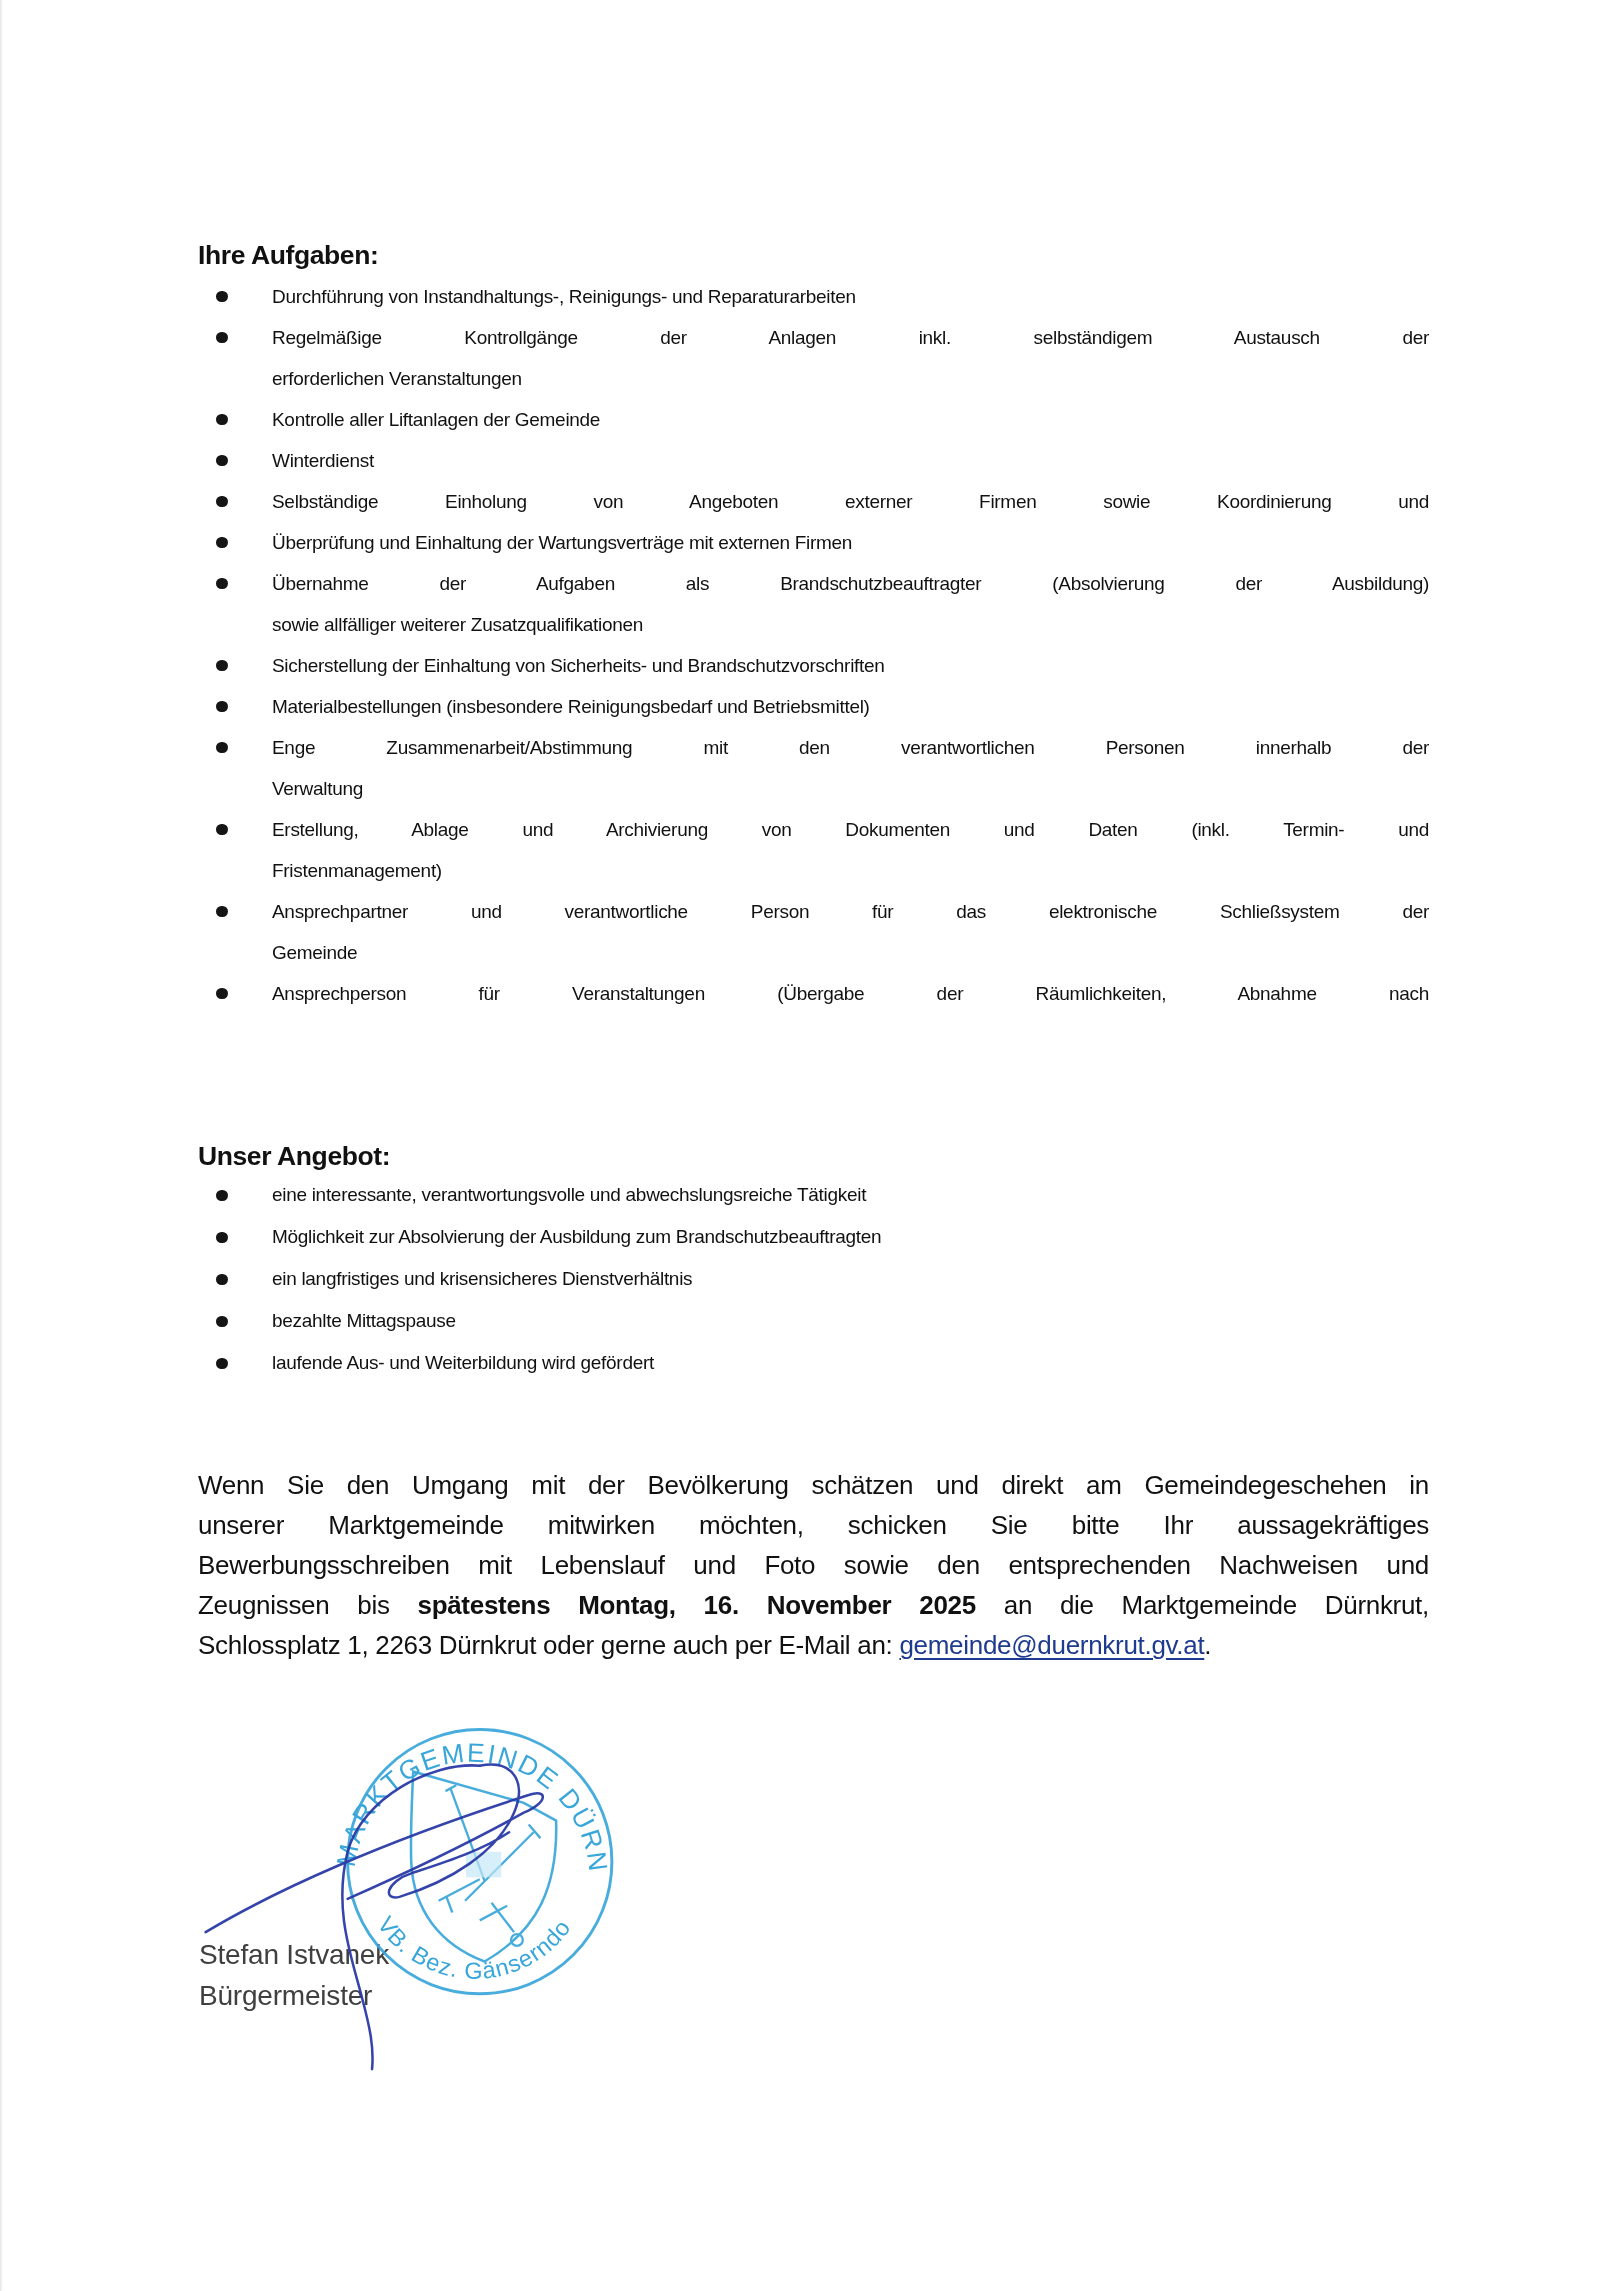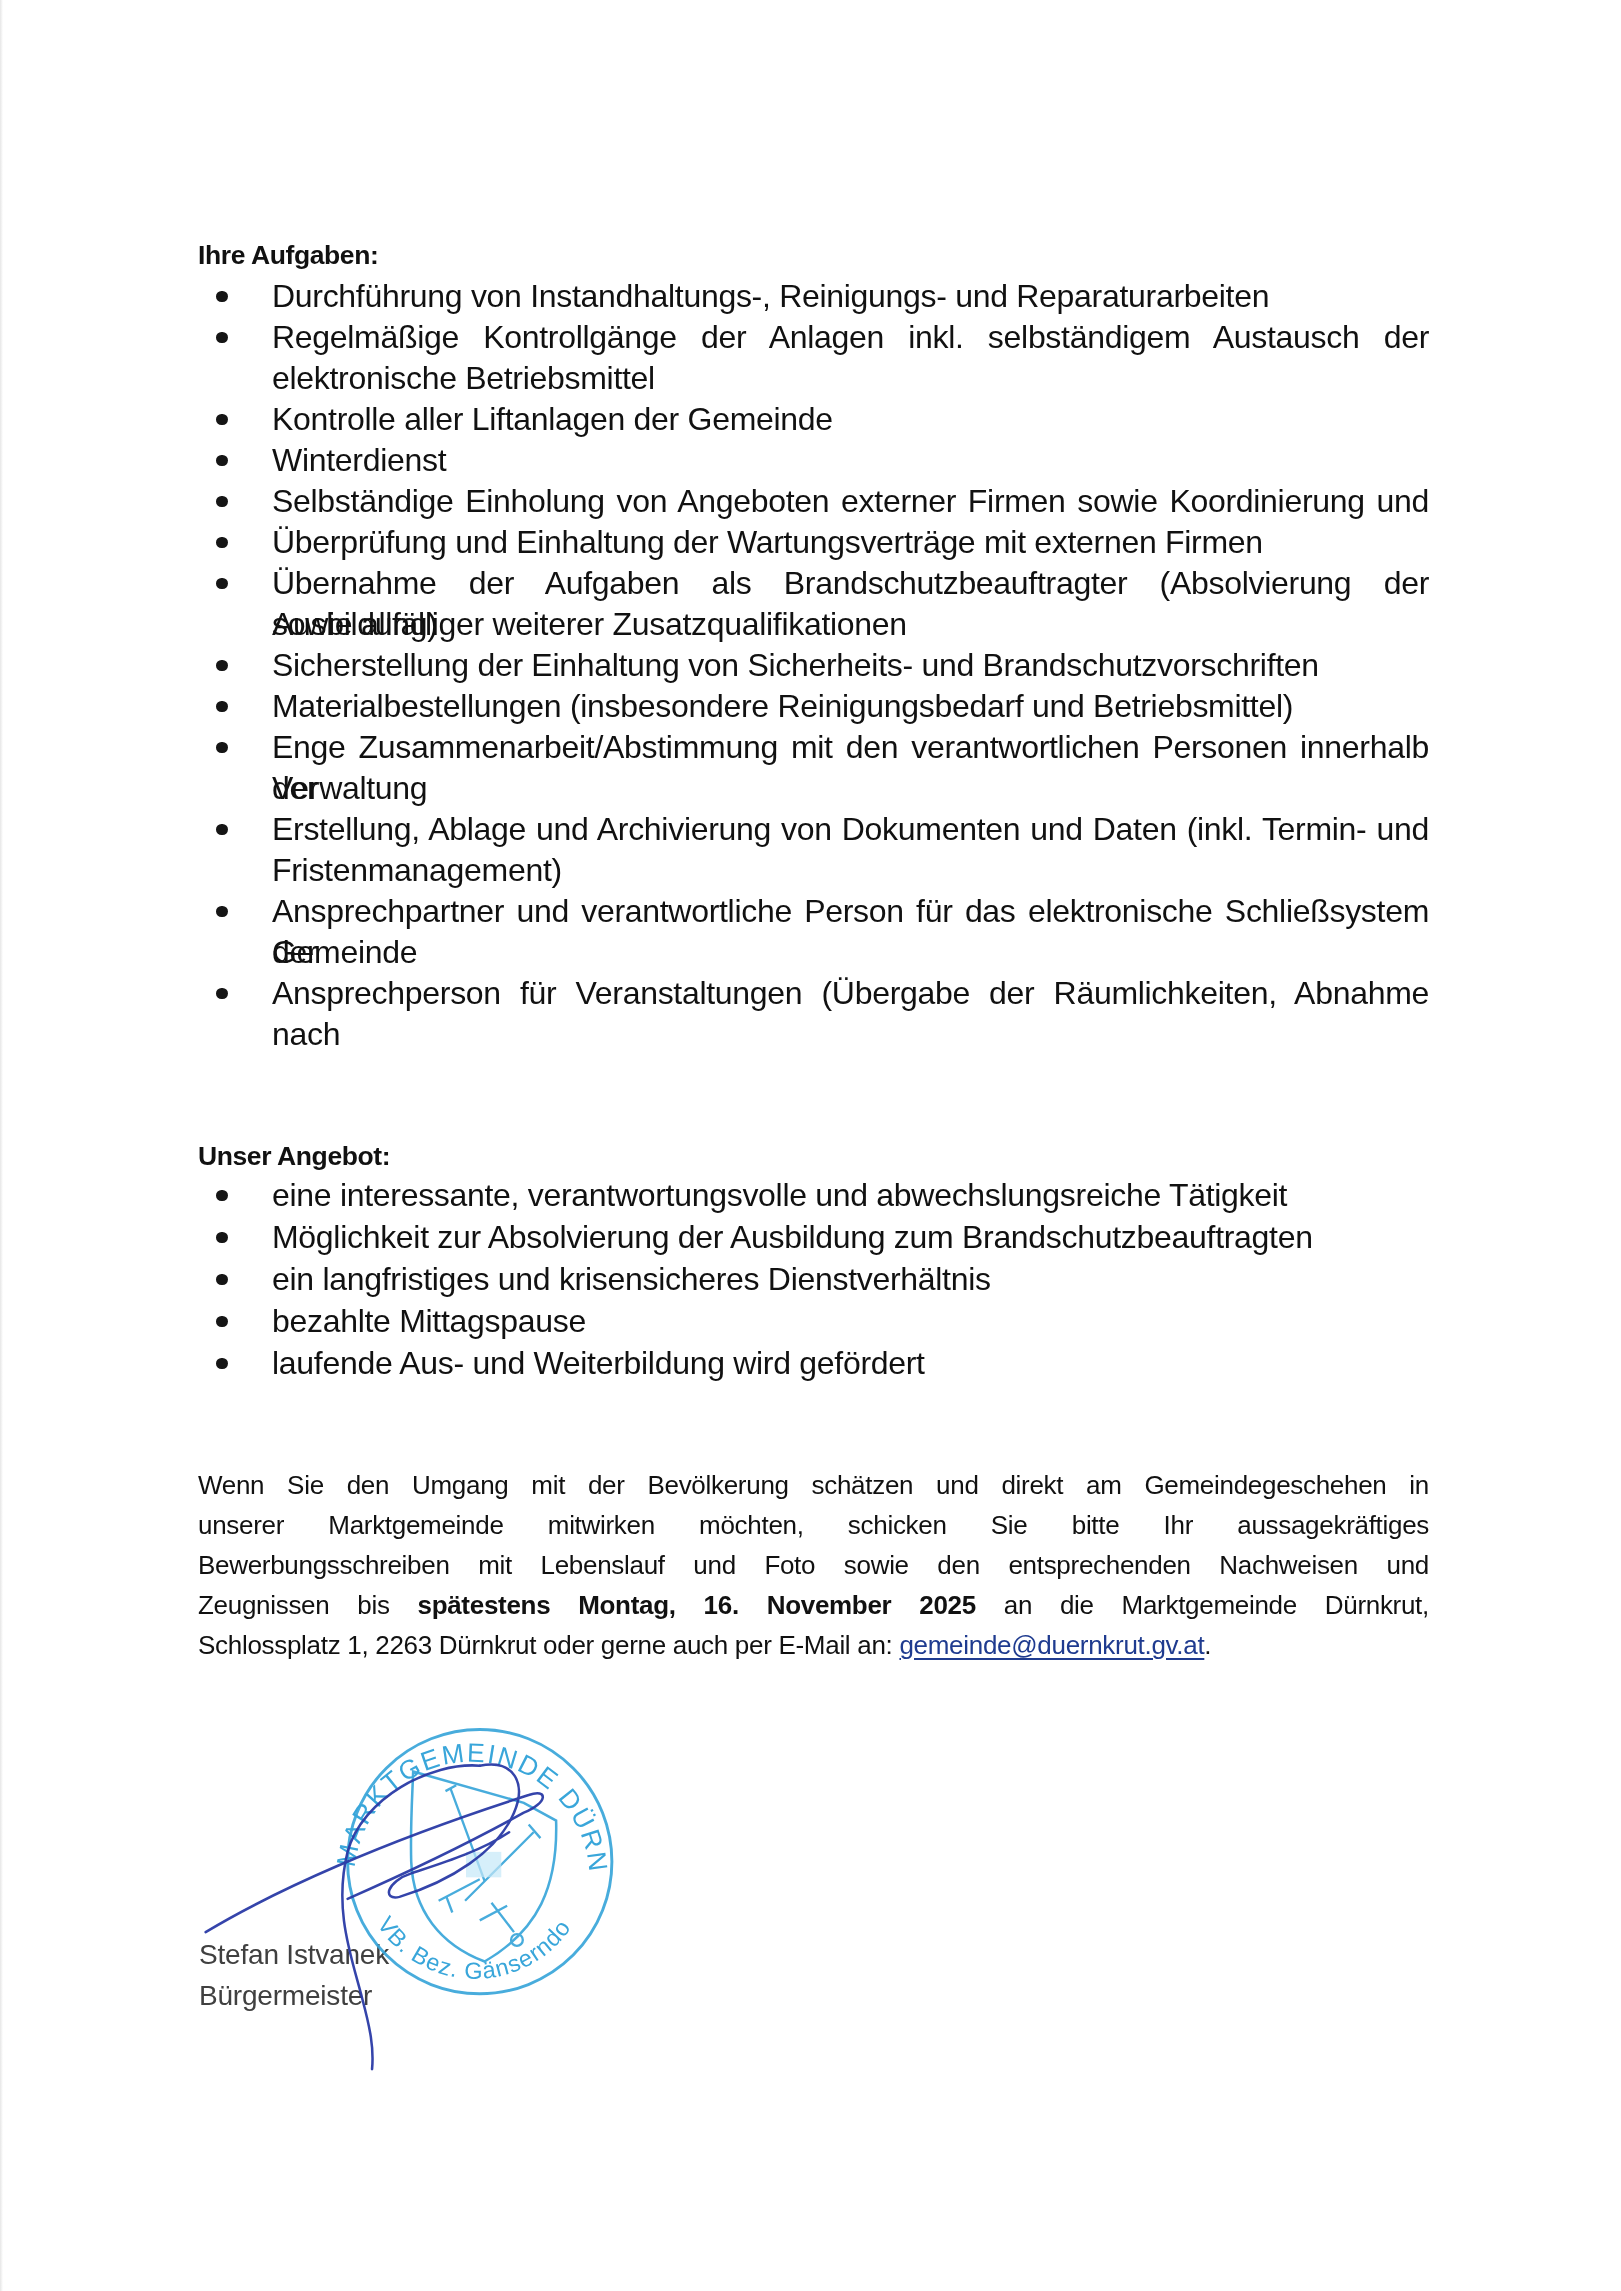--- a/index.html
+++ b/index.html
@@ -40,21 +40,21 @@
     left: 0;
     width: 1621px;
     margin: 0; padding: 0;
     list-style: none;
   }
   .item { position: relative; }
   .line {
     position: relative;
     height: 41px;
     line-height: 41px;
-    font-size: 32px;
+    font-size: 19px;
     letter-spacing: -0.3px;
     white-space: nowrap;
   }
   .line-text {
     position: absolute;
     left: 272px;
     width: 1157px;
     display: block;
   }
   .line-text.justify {
@@ -138,21 +138,21 @@
           <span class="bullet"></span>
           <span class="line-text">Durchführung von Instandhaltungs-, Reinigungs- und Reparaturarbeiten</span>
         </div>
       </li>
       <li class="item">
         <div class="line">
           <span class="bullet"></span>
           <span class="line-text justify">Regelmäßige Kontrollgänge der Anlagen inkl. selbständigem Austausch der</span>
         </div>
         <div class="line">
-          <span class="line-text">elektronische Betriebsmittel</span>
+          <span class="line-text">erforderlichen Veranstaltungen</span>
         </div>
       </li>
       <li class="item">
         <div class="line">
           <span class="bullet"></span>
           <span class="line-text">Kontrolle aller Liftanlagen der Gemeinde</span>
         </div>
       </li>
       <li class="item">
         <div class="line">

